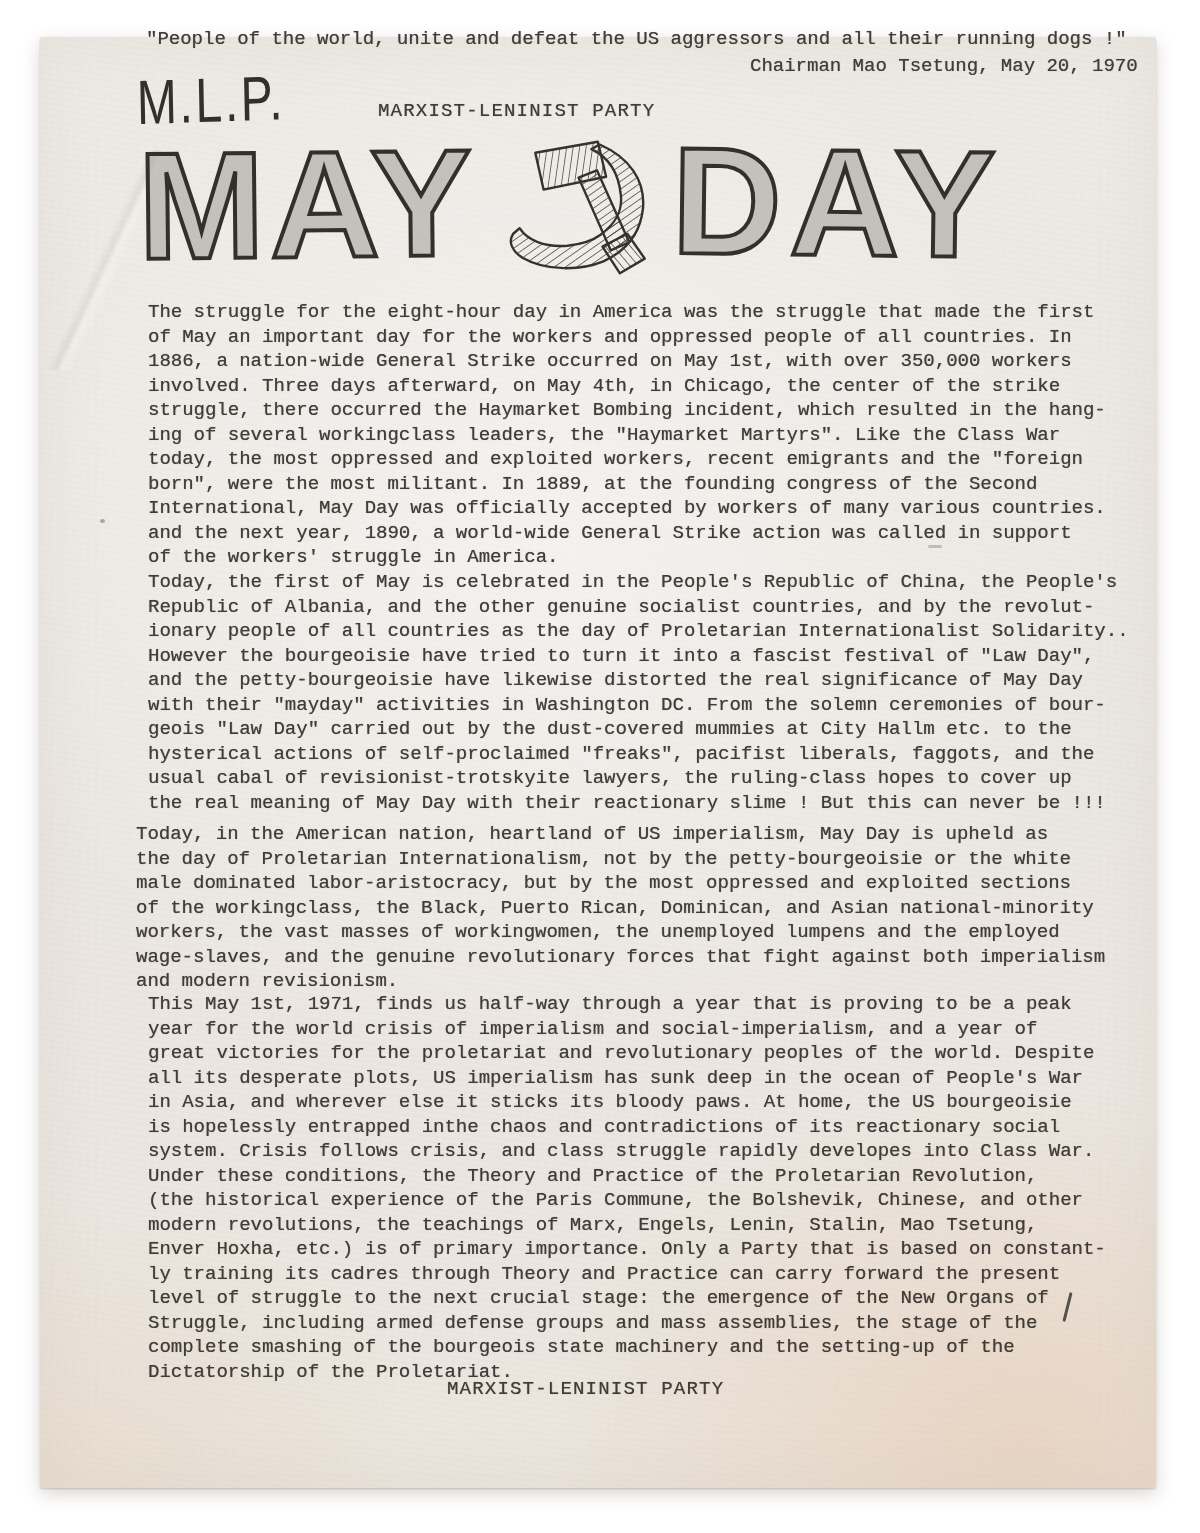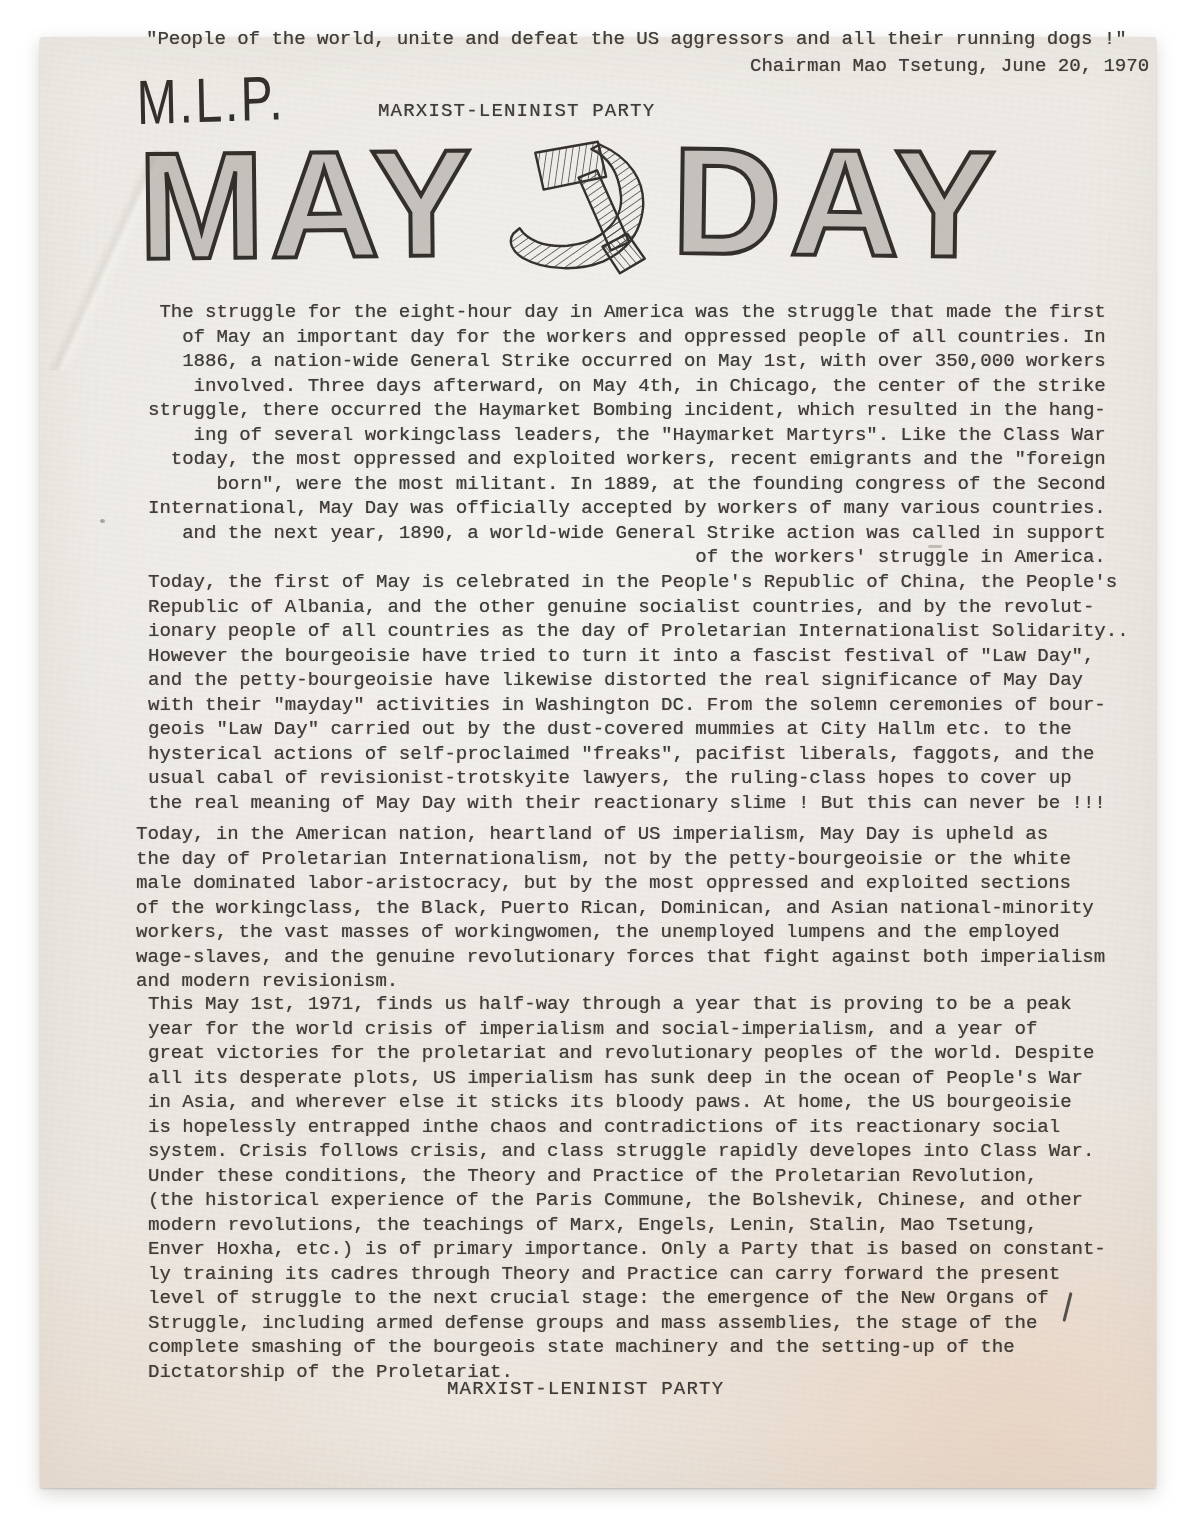--- a/index.html
+++ b/index.html
@@ -38,21 +38,21 @@
     position:absolute;
     font-size:19px;line-height:24.5px;
     color:#403c37;
     letter-spacing:0;
     white-space:pre;
     text-shadow:0 0 0.8px rgba(64,60,54,.55), 0.4px 0.4px 0.5px rgba(64,60,54,.25);
   }
   .quote-line1{left:146px;top:27px;}
   .quote-line2{left:750px;top:54px;}
   .org-header{left:378px;top:99px;letter-spacing:1.2px;}
-  .para1{left:148px;top:300px;text-align:right;}
+  .para1{left:148px;top:300px;}
   .para2{left:148px;top:570px;}
   .para3{left:136px;top:822px;}
   .para4{left:148px;top:992px;}
   .footer-line{left:447px;top:1377px;letter-spacing:1.2px;}
   
   .mlp{
     position:absolute;left:136px;top:66px;
     font-family:"Liberation Sans","DejaVu Sans",sans-serif;
     font-size:56px;font-weight:400;
     color:#33302c;
@@ -90,21 +90,21 @@
     background:rgba(84,78,70,.30);filter:blur(.6px);
   }
 </style>
 </head>
 <body>
 
 <div class="paper"></div>
 <div class="crease"></div>
 
 <div class="tw quote-line1">"People of the world, unite and defeat the US aggressors and all their running dogs !"</div>
-<div class="tw quote-line2">Chairman Mao Tsetung, June 20, 1970</div>
+<div class="tw quote-line2">Chairman Mao Tsetung, May 20, 1970</div>
 
 <div class="mlp">M.L.P.</div>
 <div class="tw org-header">MARXIST-LENINIST PARTY</div>
 
 <div class="title-word title-may">MAY</div>
 
 <svg class="emblem" width="182" height="138" viewBox="0 0 182 150">
   <defs>
     <pattern id="hatchA" width="7" height="7" patternUnits="userSpaceOnUse" patternTransform="rotate(55)">
       <line x1="0" y1="0" x2="0" y2="7" stroke="#45413c" stroke-width="1.6"></line>

